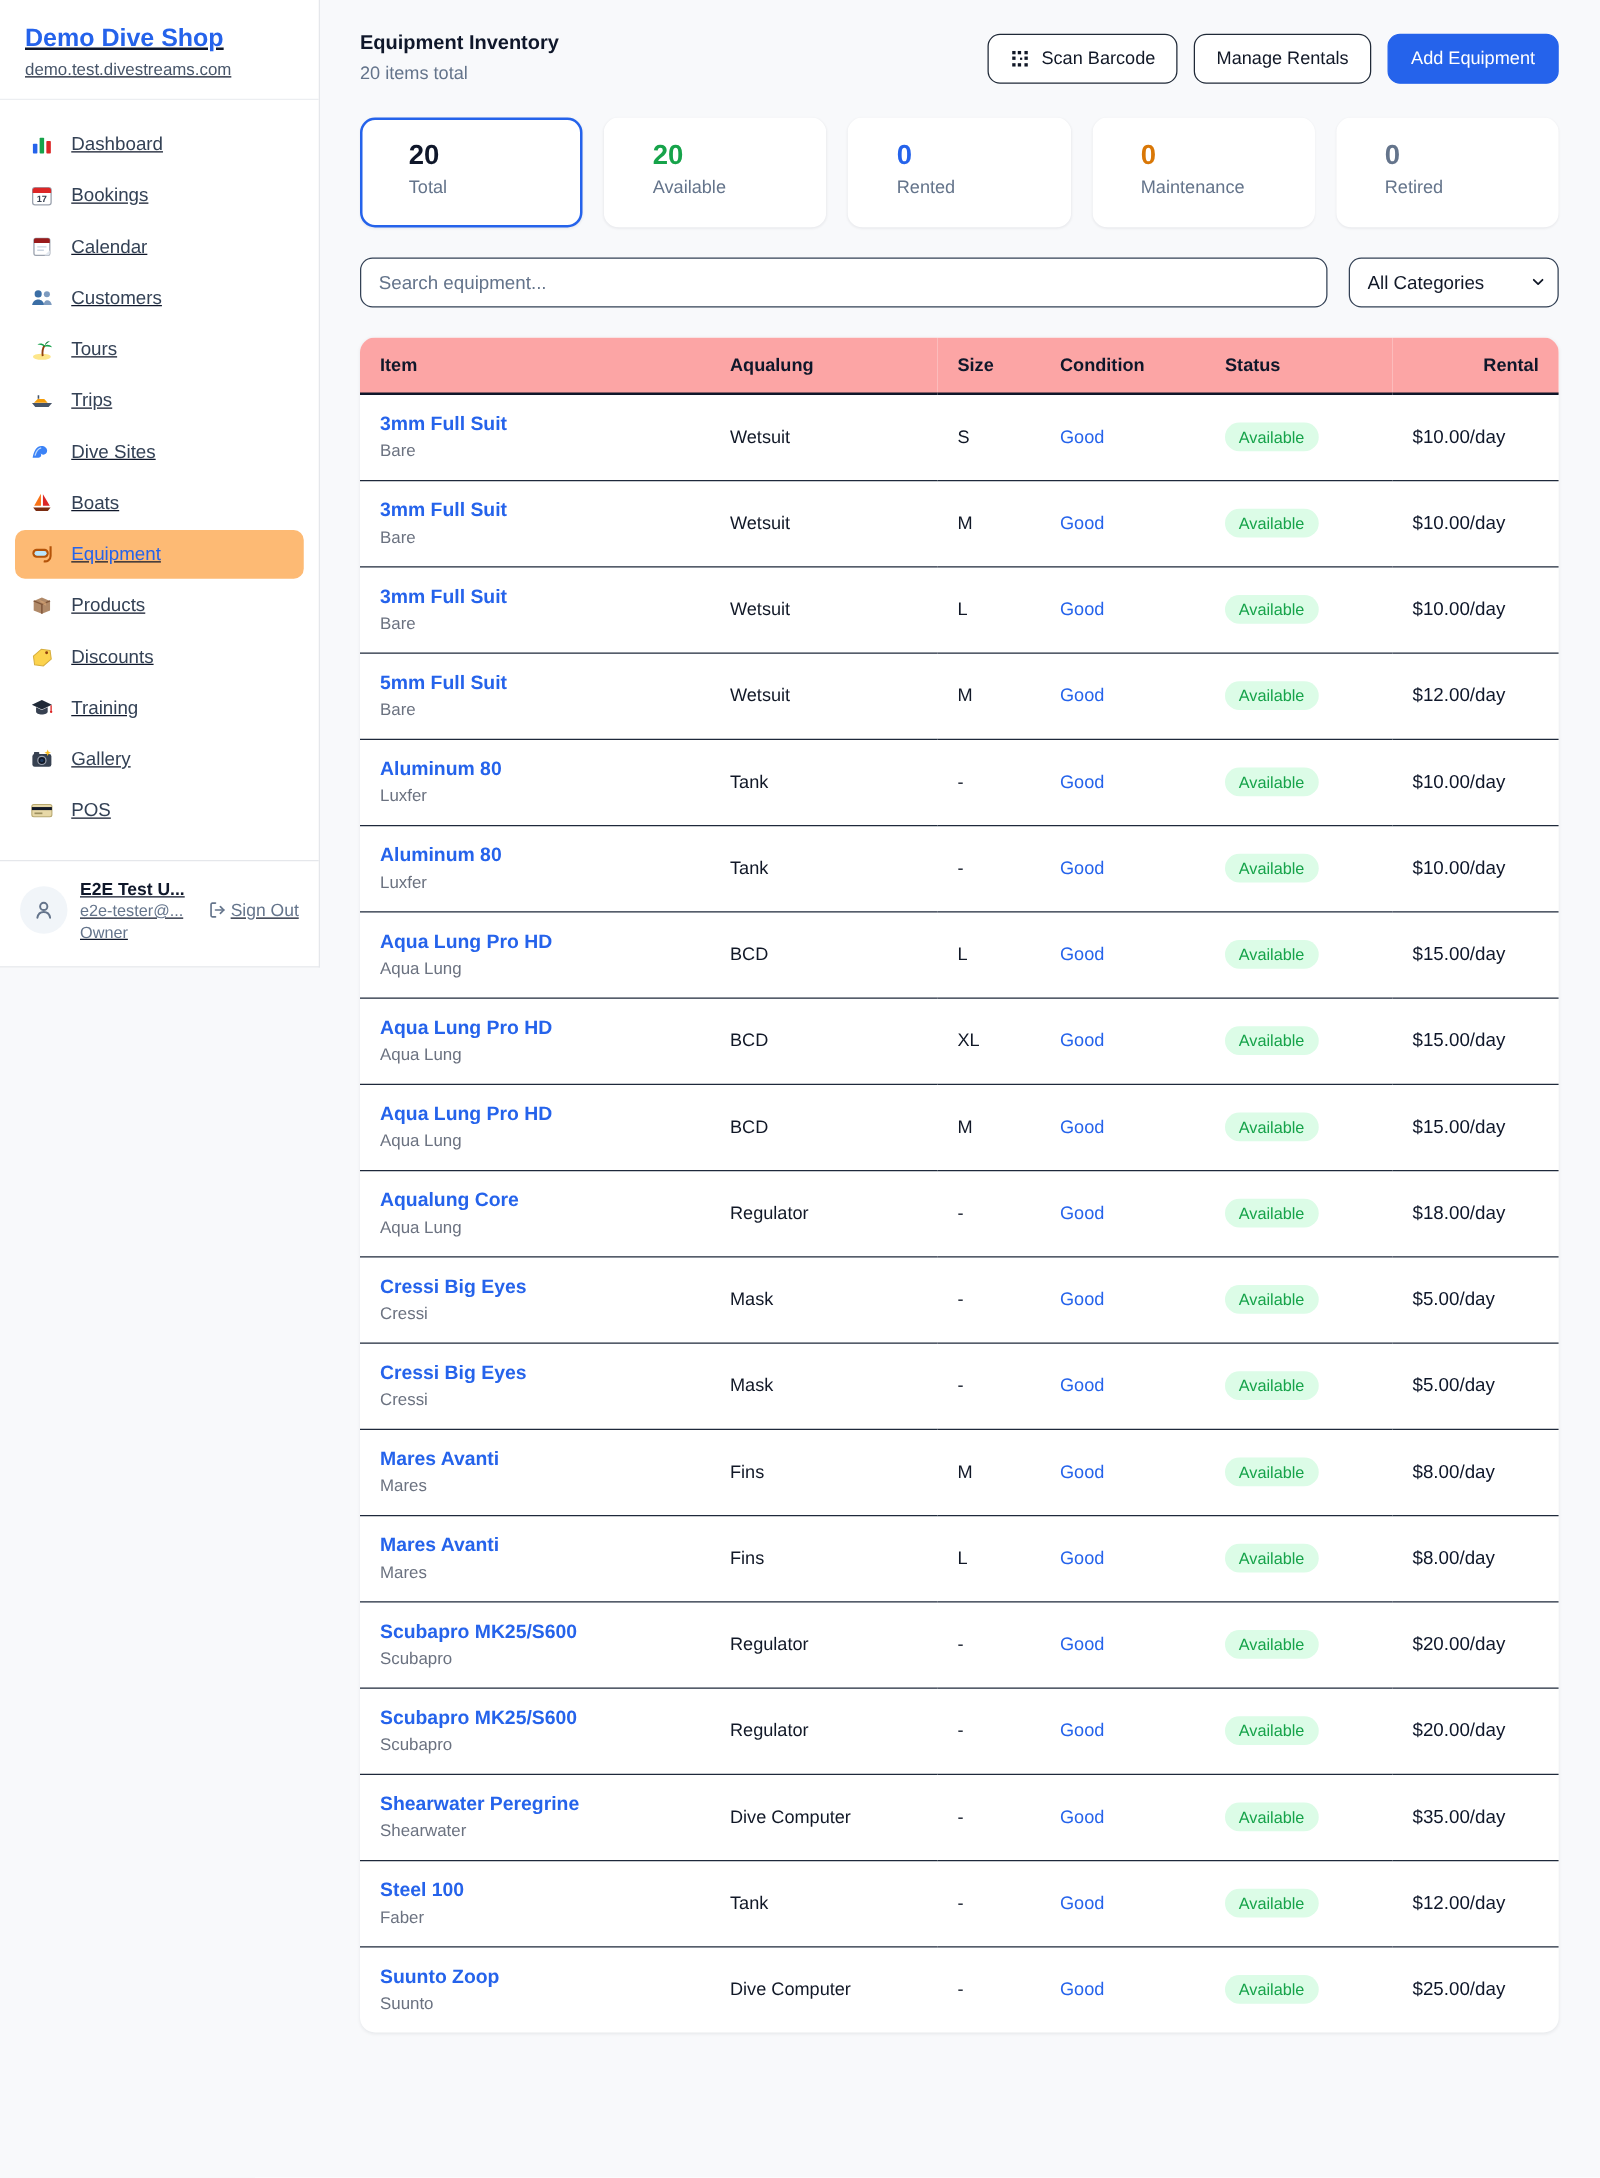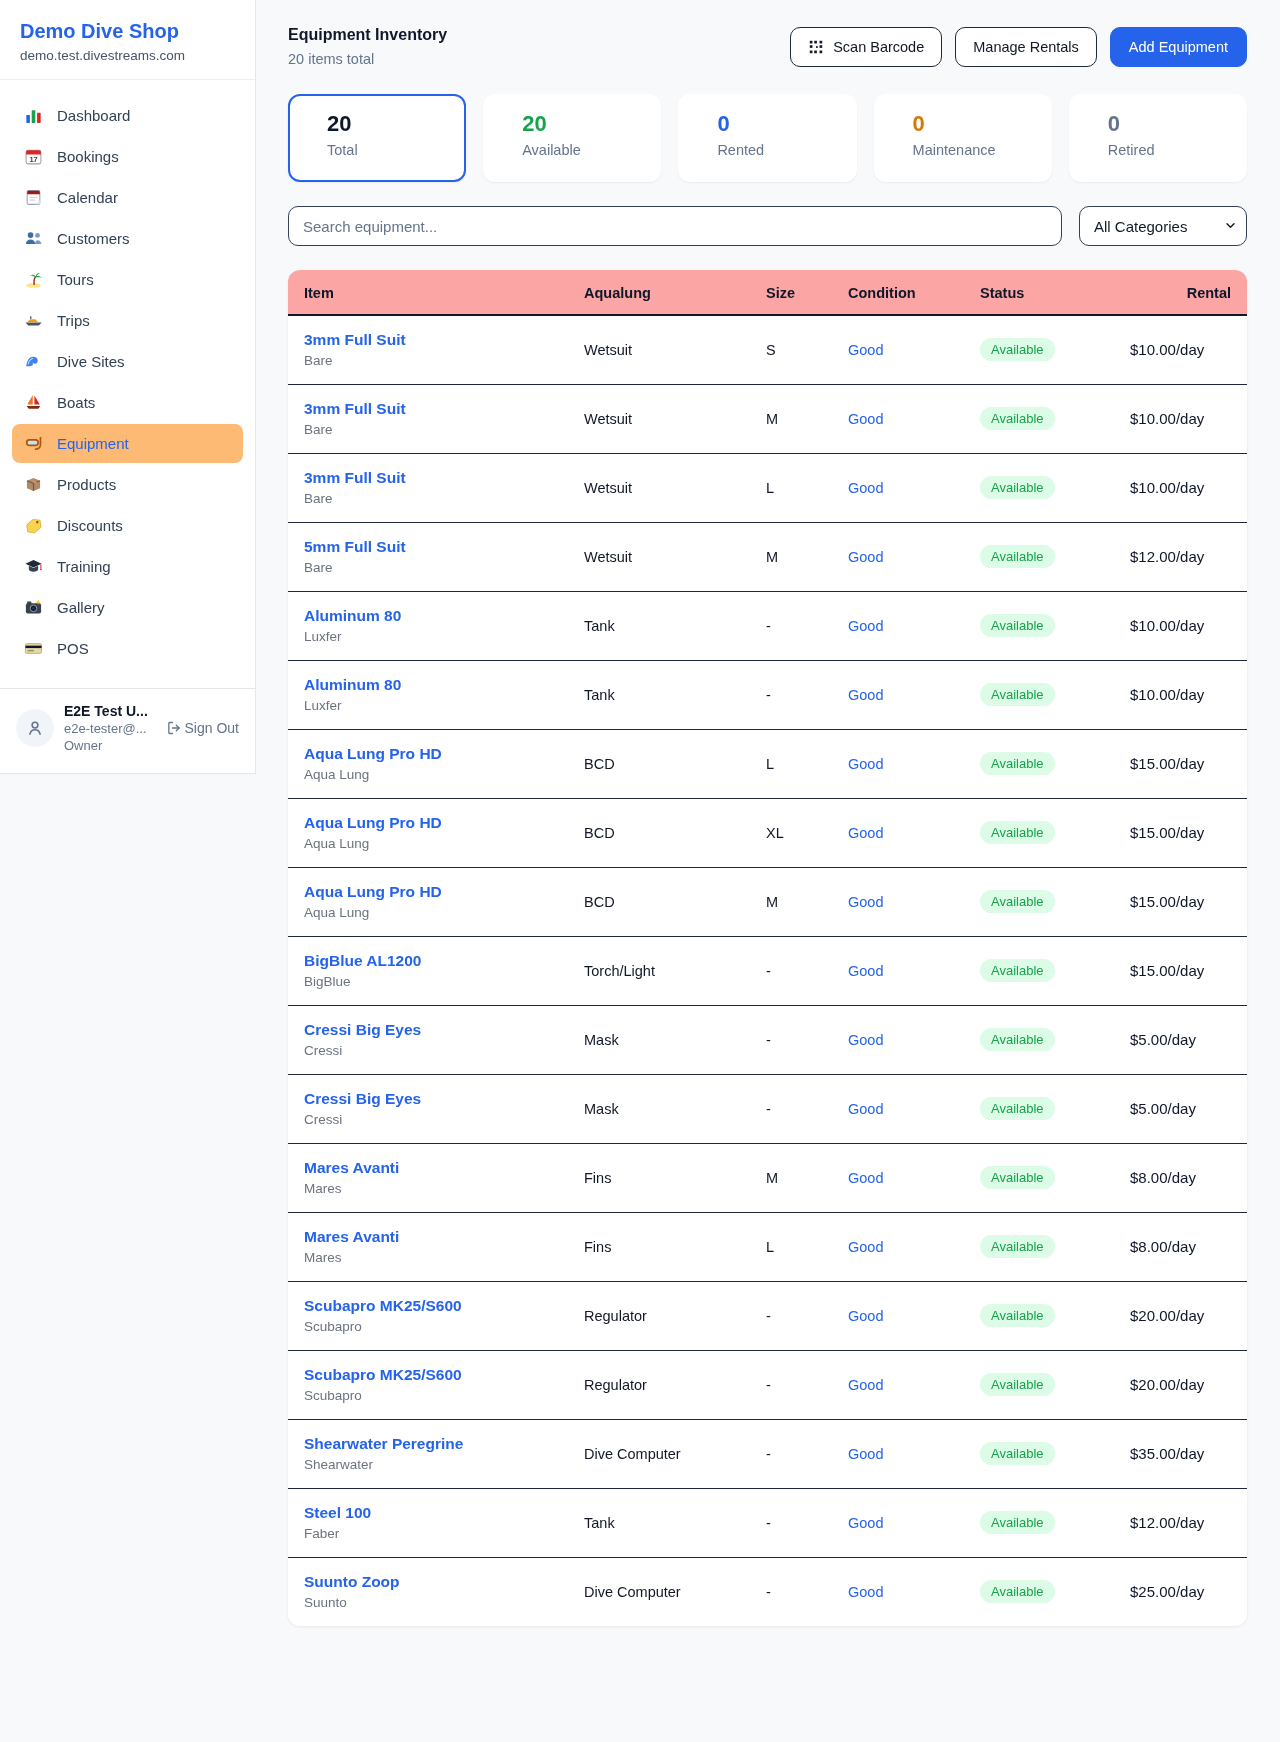--- a/index.html
+++ b/index.html
@@ -10,20 +10,21 @@
     background:#f8f9fb; color:#0f172a;
     -webkit-font-smoothing:antialiased;
   }
   .app { display:flex; width:1280px; min-height:1742px; align-items:flex-start; }
 
   
   .sidebar {
     width:256px; flex:0 0 256px; background:#ffffff;
     border-right:1px solid #e5e7eb; border-bottom:1px solid #e5e7eb;
     padding-bottom:4px;
+    text-decoration:underline;
   }
   .brand { padding:20px 20px 16px 20px; border-bottom:1px solid #eceef1; }
   .brand-name { color:#2563eb; font-size:20px; font-weight:700; }
   .brand-domain { color:#475569; font-size:13.5px; margin-top:5px; }
   .nav { padding:14px 12px 10px 12px; }
   .nav-item {
     display:flex; align-items:center; gap:14px;
     padding:10px 12px; margin:2px 0; border-radius:8px;
     font-size:15px; color:#334155; cursor:pointer;
   }
@@ -548,36 +549,36 @@
               <td>M</td>
               <td>
                 <span class="cond-link">Good</span>
               </td>
               <td>
                 <span class="badge">Available</span>
               </td>
               <td class="col-rental">$15.00/day</td>
             </tr>
 
-
-            <tr>
-              <td>
-                <div class="item-name">BigBlue AL1200</div>
-                <div class="item-brand">BigBlue</div>
-              </td>
-              <td>Torch/Light</td>
-              <td>-</td>
-              <td>
-                <span class="cond-link">Good</span>
-              </td>
-              <td>
-                <span class="badge">Available</span>
-              </td>
-              <td class="col-rental">$15.00/day</td>
-            </tr>
+            <tr>
+              <td>
+                <div class="item-name">Aqualung Core</div>
+                <div class="item-brand">Aqua Lung</div>
+              </td>
+              <td>Regulator</td>
+              <td>-</td>
+              <td>
+                <span class="cond-link">Good</span>
+              </td>
+              <td>
+                <span class="badge">Available</span>
+              </td>
+              <td class="col-rental">$18.00/day</td>
+            </tr>
+
 
             <tr>
               <td>
                 <div class="item-name">Cressi Big Eyes</div>
                 <div class="item-brand">Cressi</div>
               </td>
               <td>Mask</td>
               <td>-</td>
               <td>
                 <span class="cond-link">Good</span>

